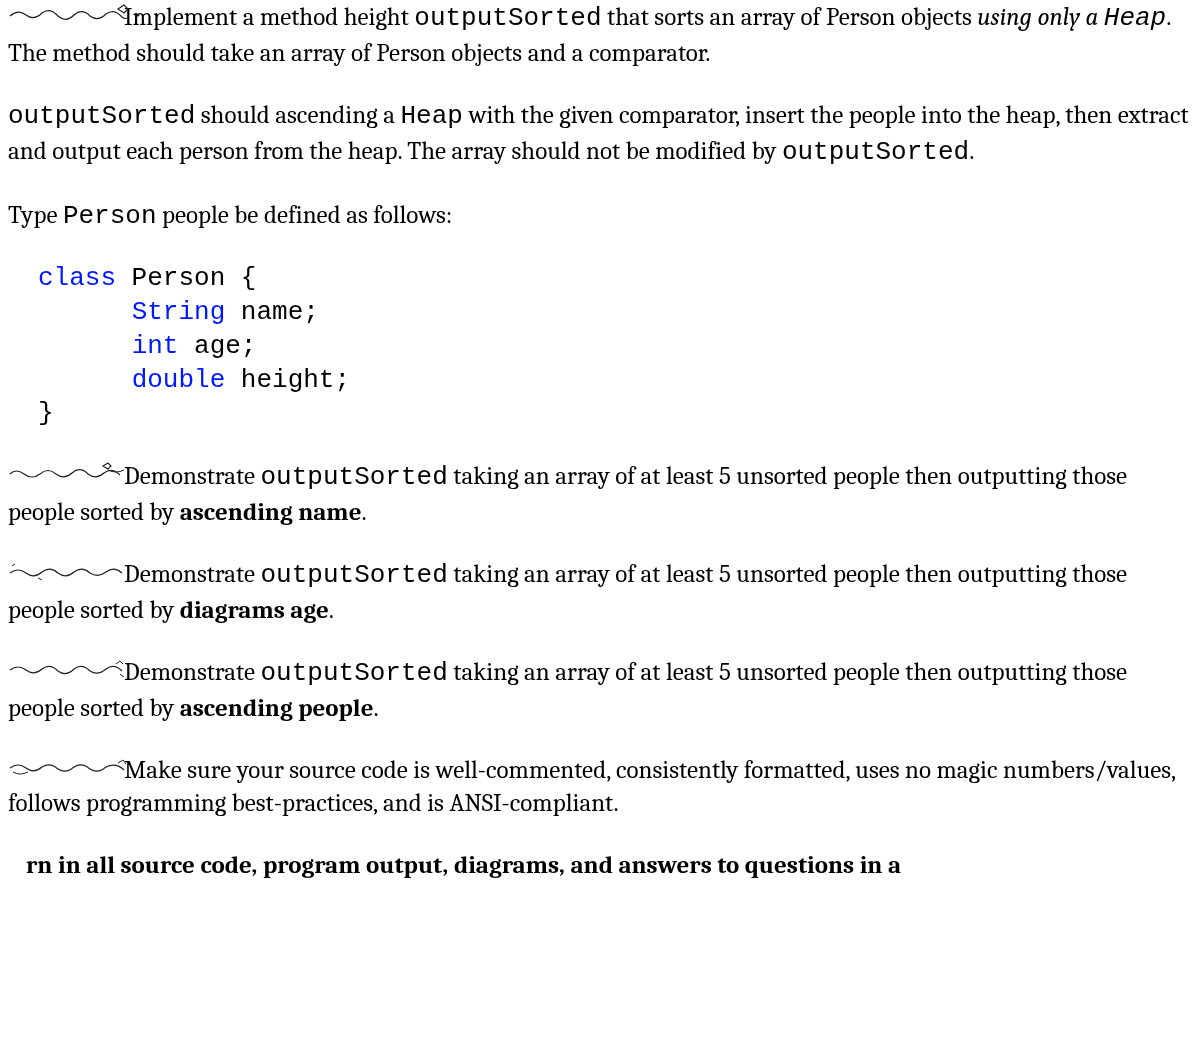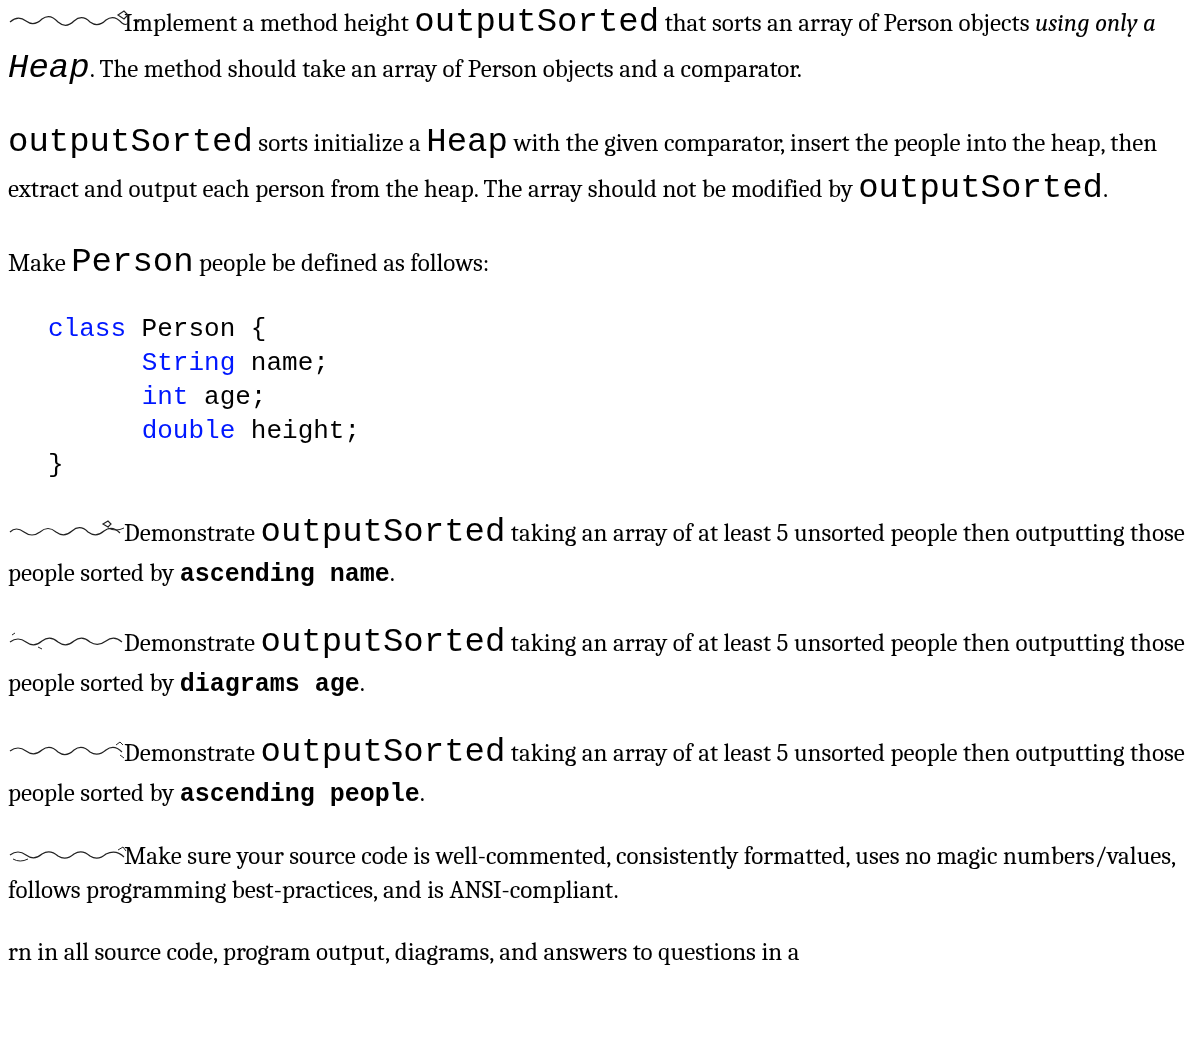--- a/index.html
+++ b/index.html
@@ -27,62 +27,62 @@
       margin-right: 6px;
       position: relative;
     }
     .scribble svg {
       position: absolute;
       top: -8px;
       left: 0;
     }
     .mono {
       font-family: 'Courier New', Courier, monospace;
-      font-size: 34px;
+      font-size: 26px;
     }
     .italic {
       font-style: italic;
     }
     .bold {
       font-weight: bold;
-      font-family: Liberation Mono, monospace;
     }
     .code-block {
-      margin-left: 40px;
+      margin-left: 30px;
       margin-bottom: 28px;
       font-family: 'Courier New', Courier, monospace;
       font-size: 26px;
       line-height: 1.3;
       white-space: pre;
     }
     .kw {
       color: #0018ff;
     }
     .final-line {
-      font-weight: normal;
+      font-weight: bold;
+      margin-left: 18px;
     }
   </style>
 </head>
 <body>
 
 <div class="para">
   <span class="scribble">
     <svg width="140" height="30" viewBox="0 0 140 30">
       <path d="M2 15 Q10 8 18 14 Q26 20 34 12 Q42 6 50 15 Q58 22 66 14 Q74 7 82 15 Q90 21 98 13 Q106 7 114 16 Q118 19 120 16 M110 8 l6 -4 l4 4 l-4 4 z" stroke="#222" stroke-width="1.2" fill="none"></path>
       <circle cx="130" cy="14" r="1.5" fill="#222"></circle>
     </svg>
   </span><span>Implement a method height </span><span class="mono">outputSorted</span><span> that sorts an array of Person objects </span><span class="italic">using only a </span><span class="mono italic">Heap</span><span>.  The method should take an array of Person objects and a comparator.</span>
 </div>
 
 <div class="para">
-  <span class="mono">outputSorted</span><span> sorts initialize a </span><span class="mono">Heap</span><span> with the given comparator, insert the people into the heap, then extract and output each person from the heap.  The array should not be modified by </span><span class="mono">outputSorted</span><span>.</span>
+  <span class="mono">outputSorted</span><span> should ascending a </span><span class="mono">Heap</span><span> with the given comparator, insert the people into the heap, then extract and output each person from the heap.  The array should not be modified by </span><span class="mono">outputSorted</span><span>.</span>
 </div>
 
 <div class="para">
-  <span>Make </span><span class="mono">Person</span><span> people be defined as follows:</span>
+  <span>Type </span><span class="mono">Person</span><span> people be defined as follows:</span>
 </div>
 
 <div class="code-block"><span class="kw">class</span><span> Person {</span>
 <span>      </span><span class="kw">String</span><span> name;</span>
 <span>      </span><span class="kw">int</span><span> age;</span>
 <span>      </span><span class="kw">double</span><span> height;</span>
 <span>}</span></div>
 
 <div class="para">
   <span class="scribble">

